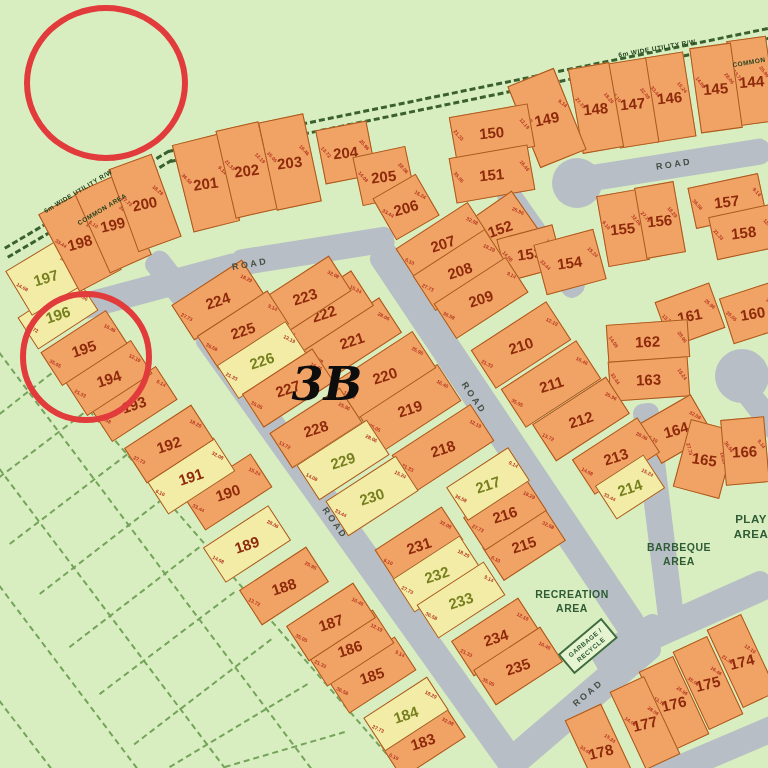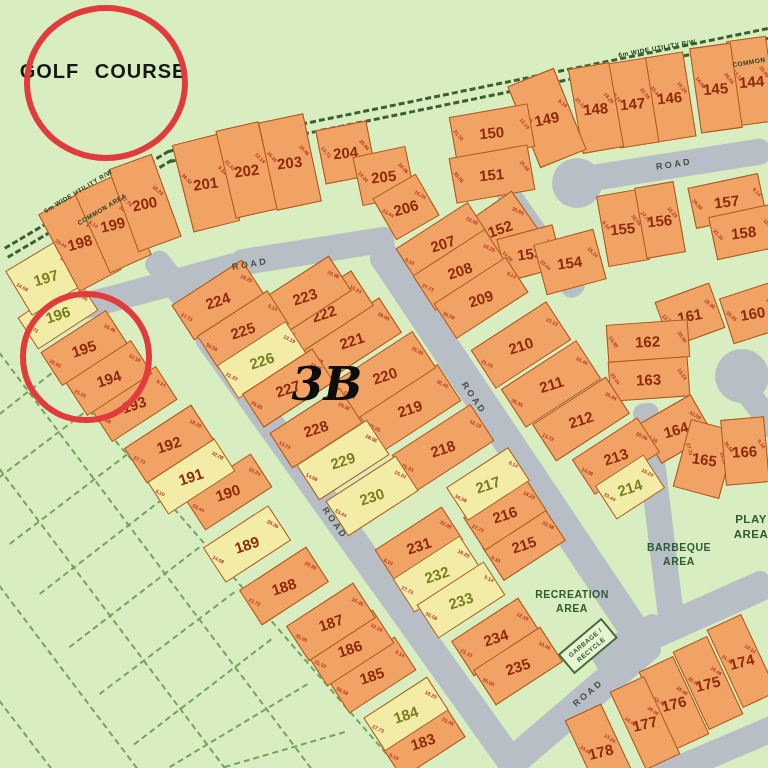--- a/index.html
+++ b/index.html
@@ -479,21 +479,20 @@
       </div>
     </div>
   <div id="layer-roadlabels">
       <div class="roadlabel" style="left: 250px; top: 264px; transform: translate(-50%, -50%) rotate(-10deg);">ROAD</div>
       <div class="roadlabel" style="left: 674px; top: 164px; transform: translate(-50%, -50%) rotate(-9deg);">ROAD</div>
       <div class="roadlabel" style="left: 474px; top: 398px; transform: translate(-50%, -50%) rotate(56deg);">ROAD</div>
       <div class="roadlabel" style="left: 335px; top: 523px; transform: translate(-50%, -50%) rotate(55deg);">ROAD</div>
       <div class="roadlabel" style="left: 588px; top: 693px; transform: translate(-50%, -50%) rotate(-40deg);">ROAD</div>
     </div>
 
-  <div class="golf">GOLF COURSE</div>
 
   <div class="big" style="left:327px;top:384px;">3B</div>
 
   <div class="arealabel" style="left:572px;top:602px;">
     <div>RECREATION</div>
     <div>AREA</div>
   </div>
   <div class="arealabel" style="left:679px;top:555px;">
     <div>BARBEQUE</div>
     <div>AREA</div>

